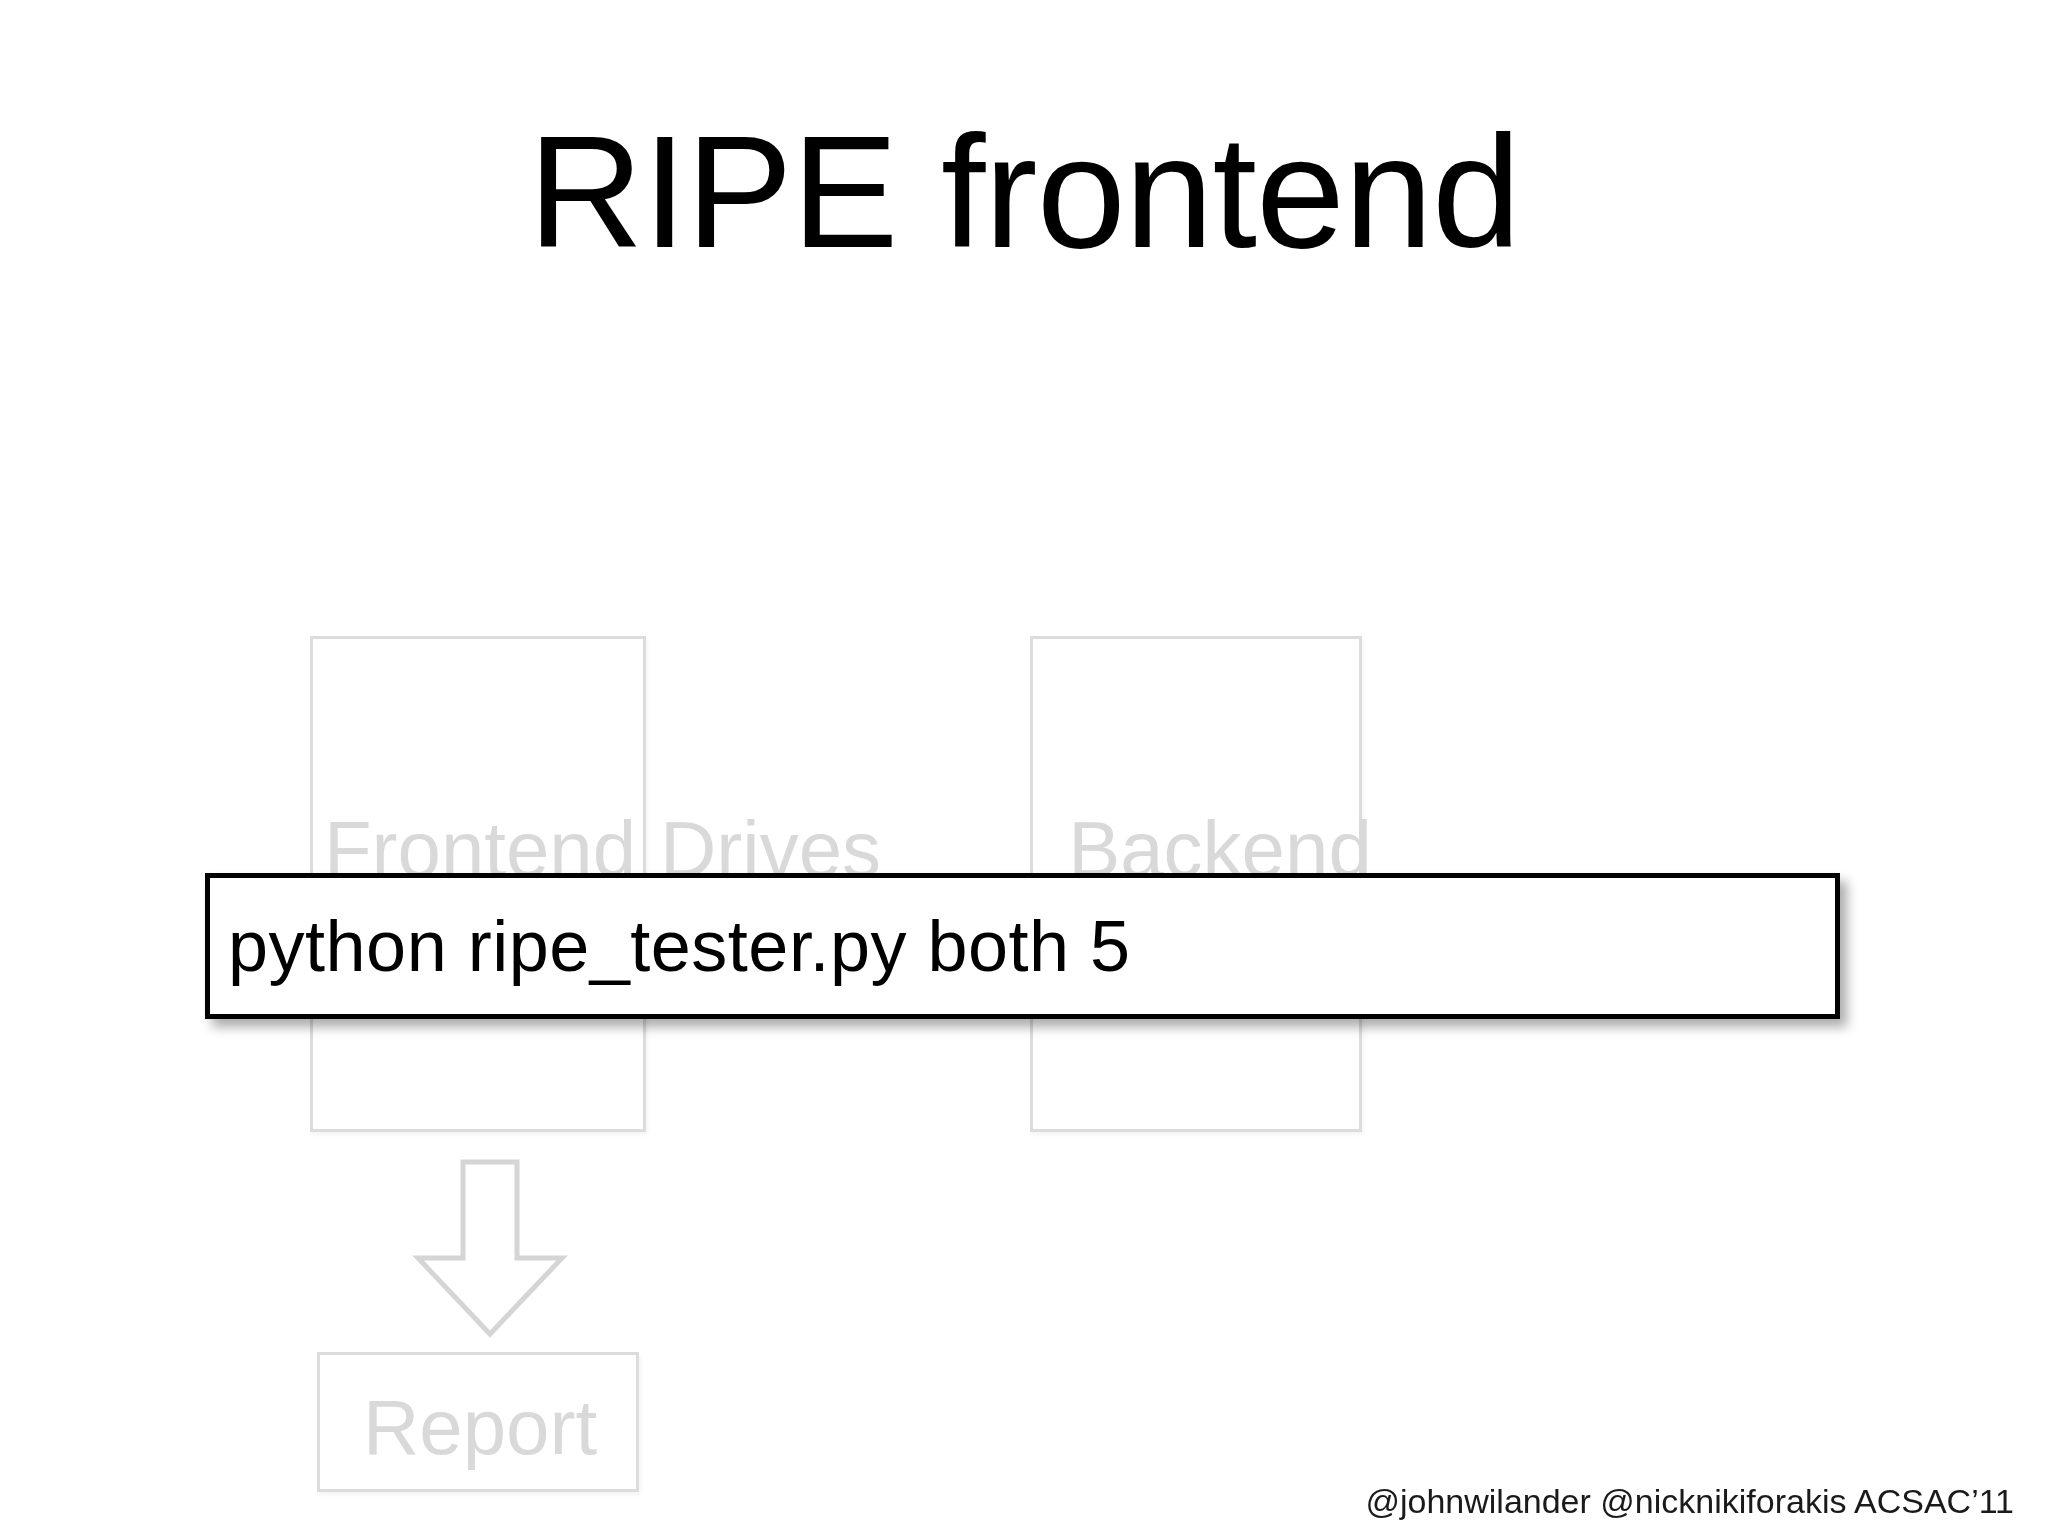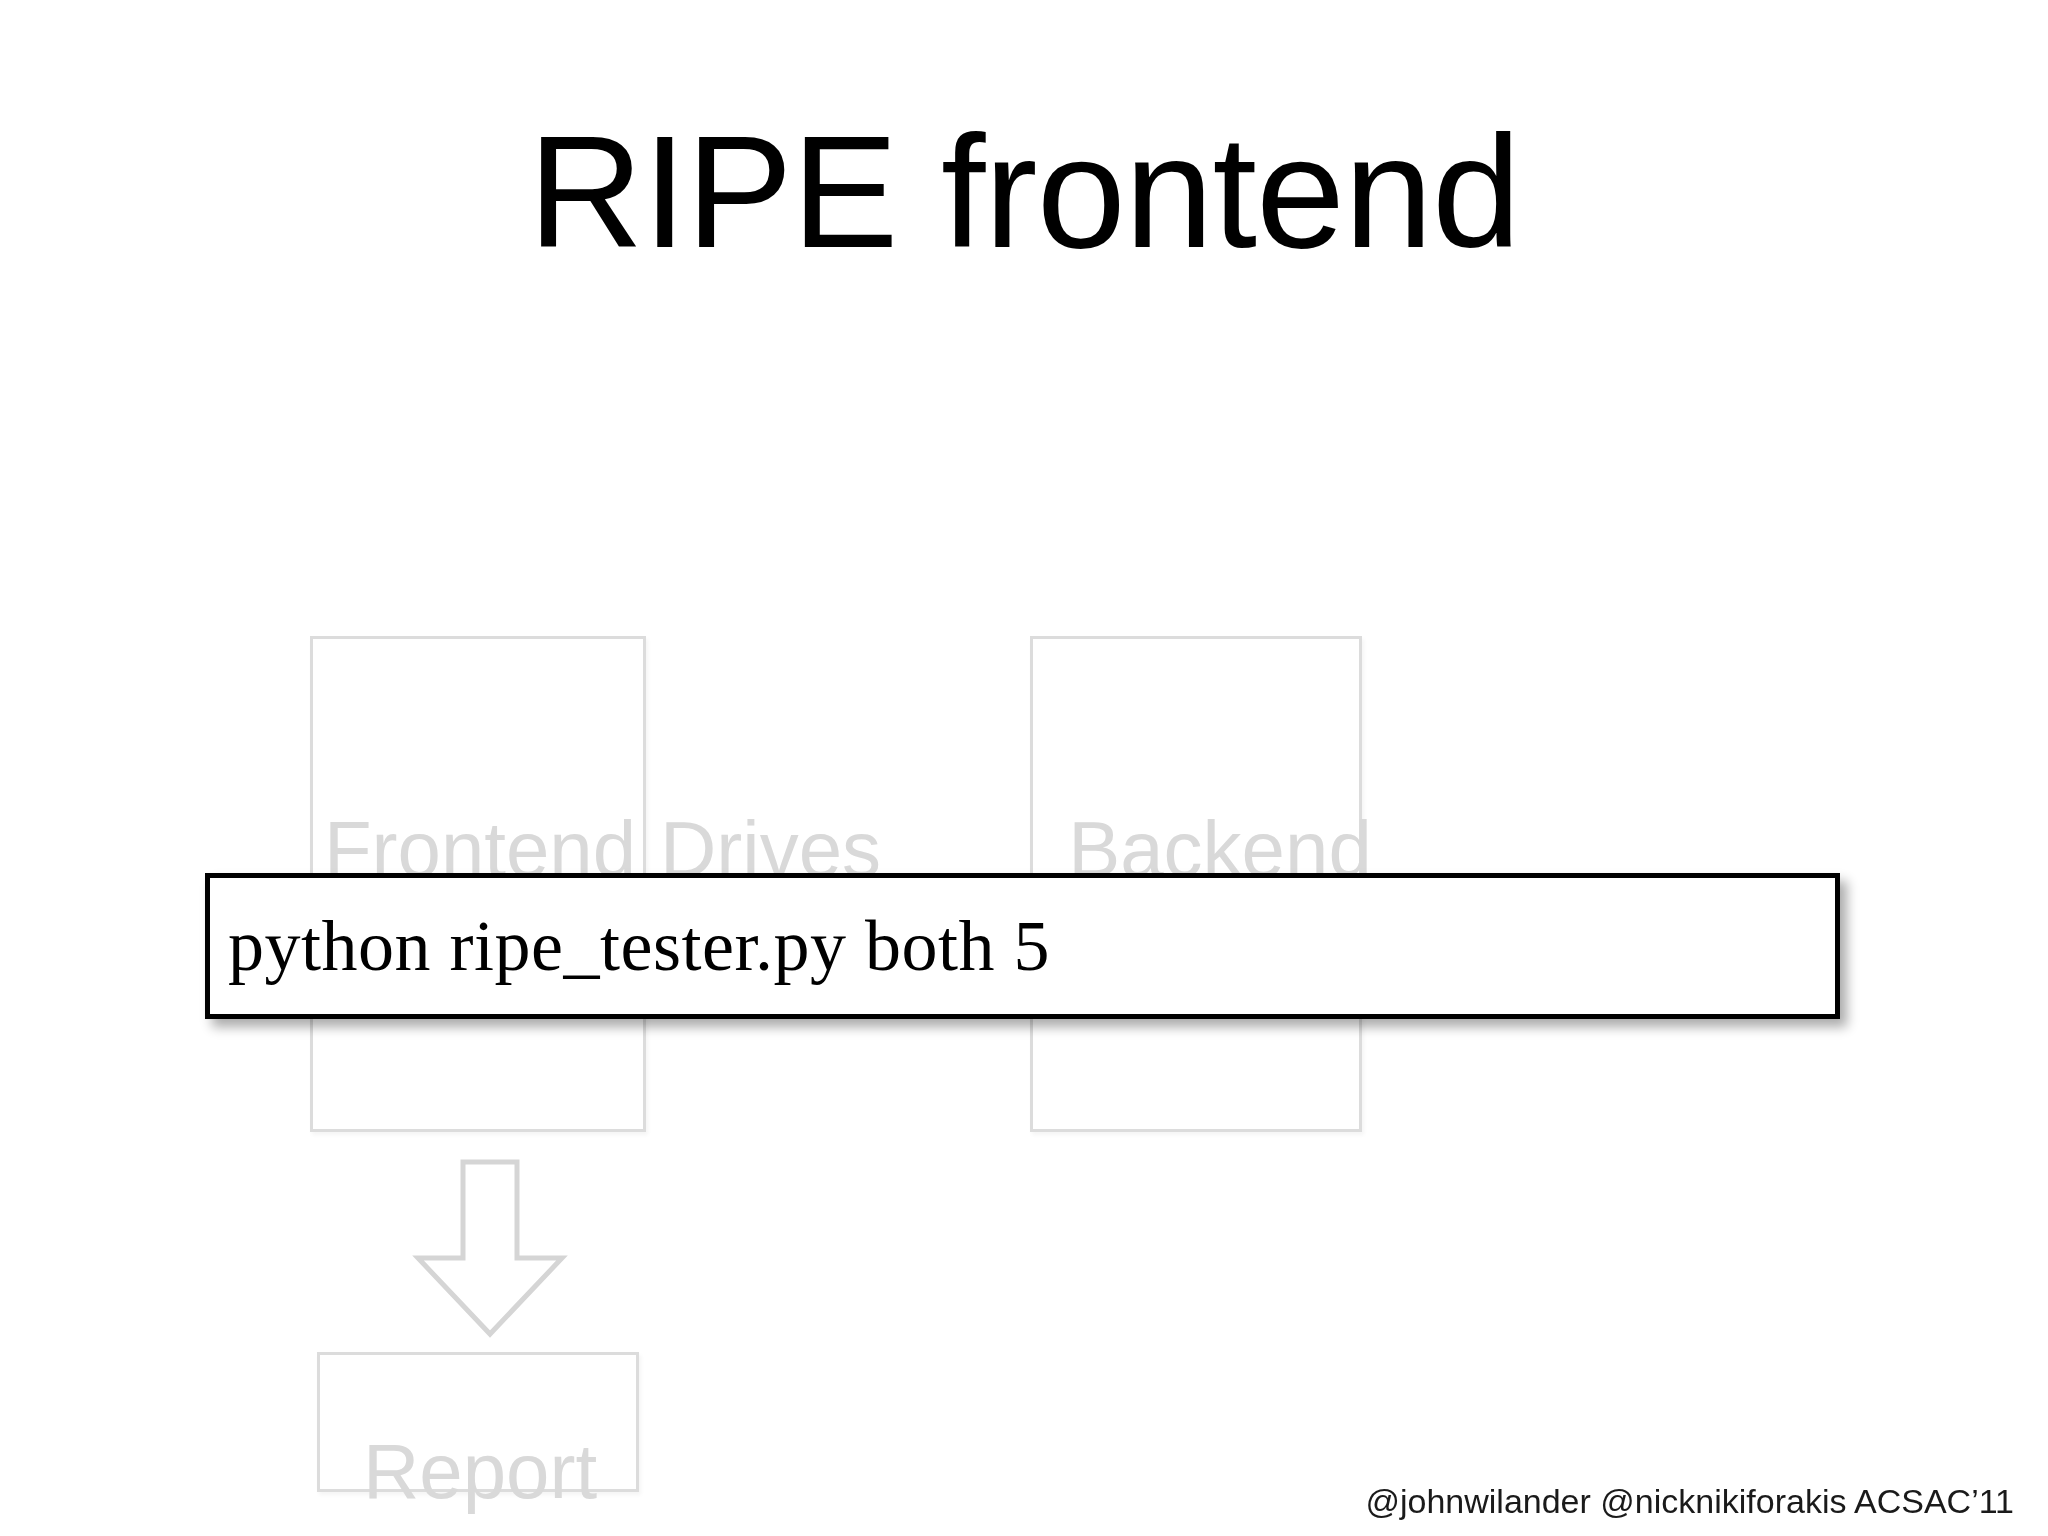--- a/index.html
+++ b/index.html
@@ -72,21 +72,21 @@
 
   
   #box-backend  { left: 1030px; top: 636px;  width: 332px; height: 496px; }
   #label-backend { left: 1059px; top: 810px; width: 322px; text-align: center; }
 
   
   #label-drives { left: 660px;  top: 810px;  width: 360px; }
 
   
   #box-report   { left: 317px;  top: 1352px; width: 322px; height: 140px; }
-  #label-report { left: 322px;  top: 1388px; width: 316px; text-align: center; margin-top: 44px; }
+  #label-report { left: 322px;  top: 1388px; width: 316px; text-align: center; }
 
   
   #down-arrow {
     position: absolute;
     left: 400px;
     top: 1158px;
     width: 180px;
     height: 180px;
   }
 
@@ -99,21 +99,21 @@
     height: 146px;
     box-sizing: border-box;
     background: #ffffff;
     border: 5px solid #000000;
     box-shadow: 7px 8px 11px rgba(0,0,0,0.33);
     display: flex;
     align-items: center;
   }
 
   #code-text {
-    font-family: Liberation Serif, serif;
+    font-family: Liberation Sans, sans-serif;
     font-size: 72px;
     line-height: 1;
     color: #000000;
     white-space: pre;
     padding-left: 18px;
     letter-spacing: 0.5px;
   }
 
   
   #footer-credit {

